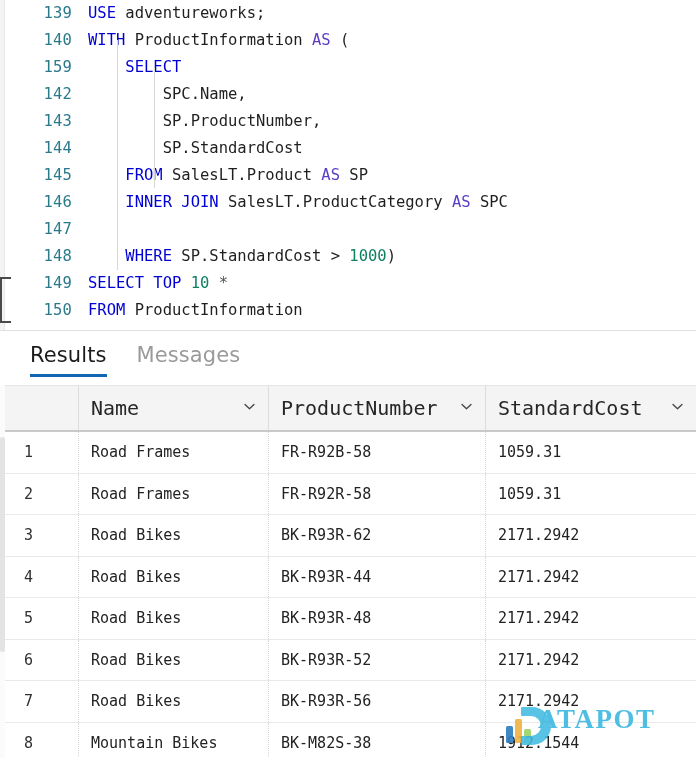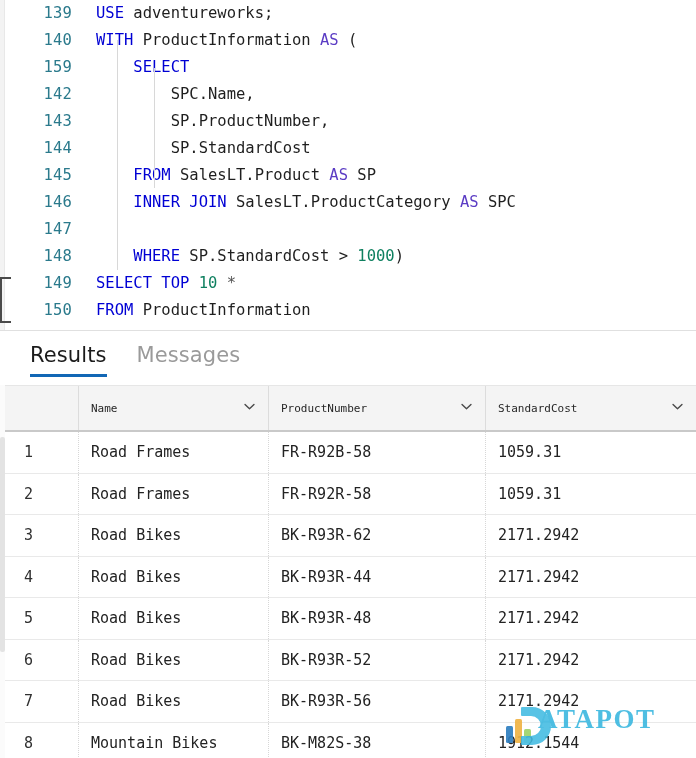--- a/index.html
+++ b/index.html
@@ -42,21 +42,21 @@
     left: 0;
     width: 72px;
     text-align: right;
     color: #2b7a8c;
     font-family: "DejaVu Sans Mono", monospace;
     font-size: 15.5px;
     letter-spacing: 0.2px;
   }
   .code-text {
     position: absolute;
-    left: 96px;
+    left: 88px;
     top: 0;
     color: #1f1f1f;
     text-align: right;
   }
   
   .guide {
     position: absolute;
     width: 1px;
     background: #d8d8d8;
   }
@@ -126,21 +126,21 @@
     border-top: 1px solid #e6e6e6;
   }
   .hcell {
     position: absolute;
     top: 0;
     height: 44px;
     box-sizing: border-box;
     display: flex;
     align-items: center;
     font-family: "DejaVu Sans Mono", monospace;
-    font-size: 11px;
+    font-size: 20px;
     color: #262626;
     padding-left: 12px;
     border-left: 1px solid #dcdcdc;
   }
   .hcell.rownum { border-left: none; }
   .chev {
     position: absolute;
     right: 12px;
     top: 50%;
     width: 13px; height: 13px;

